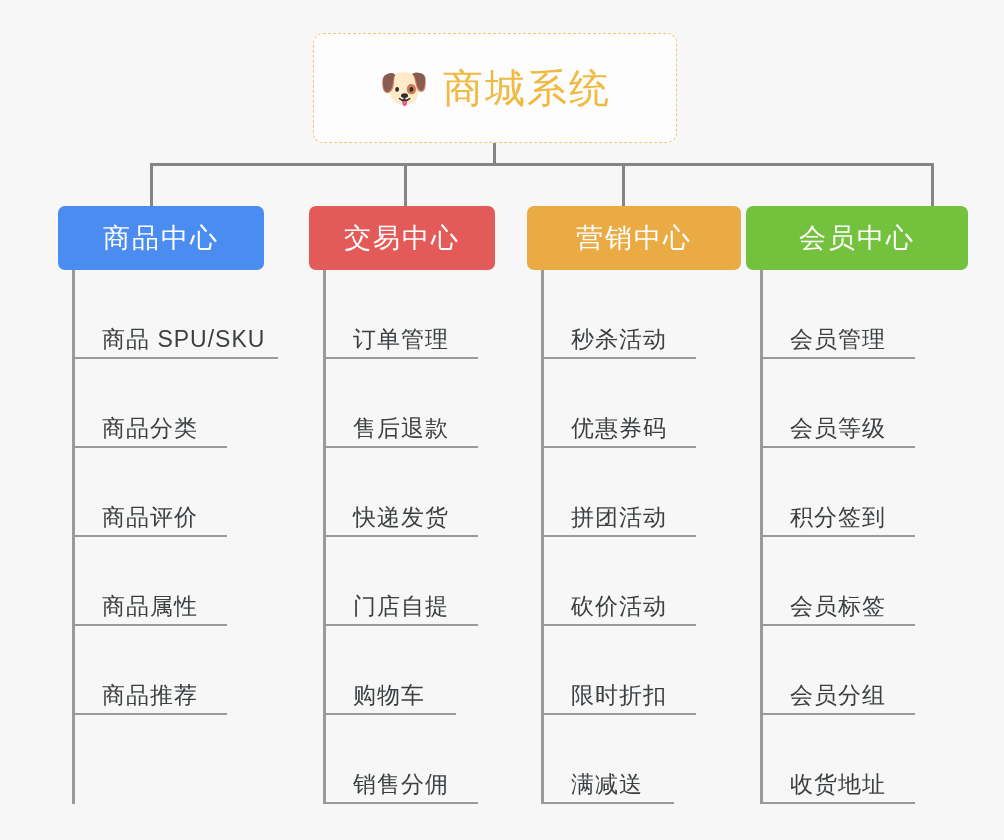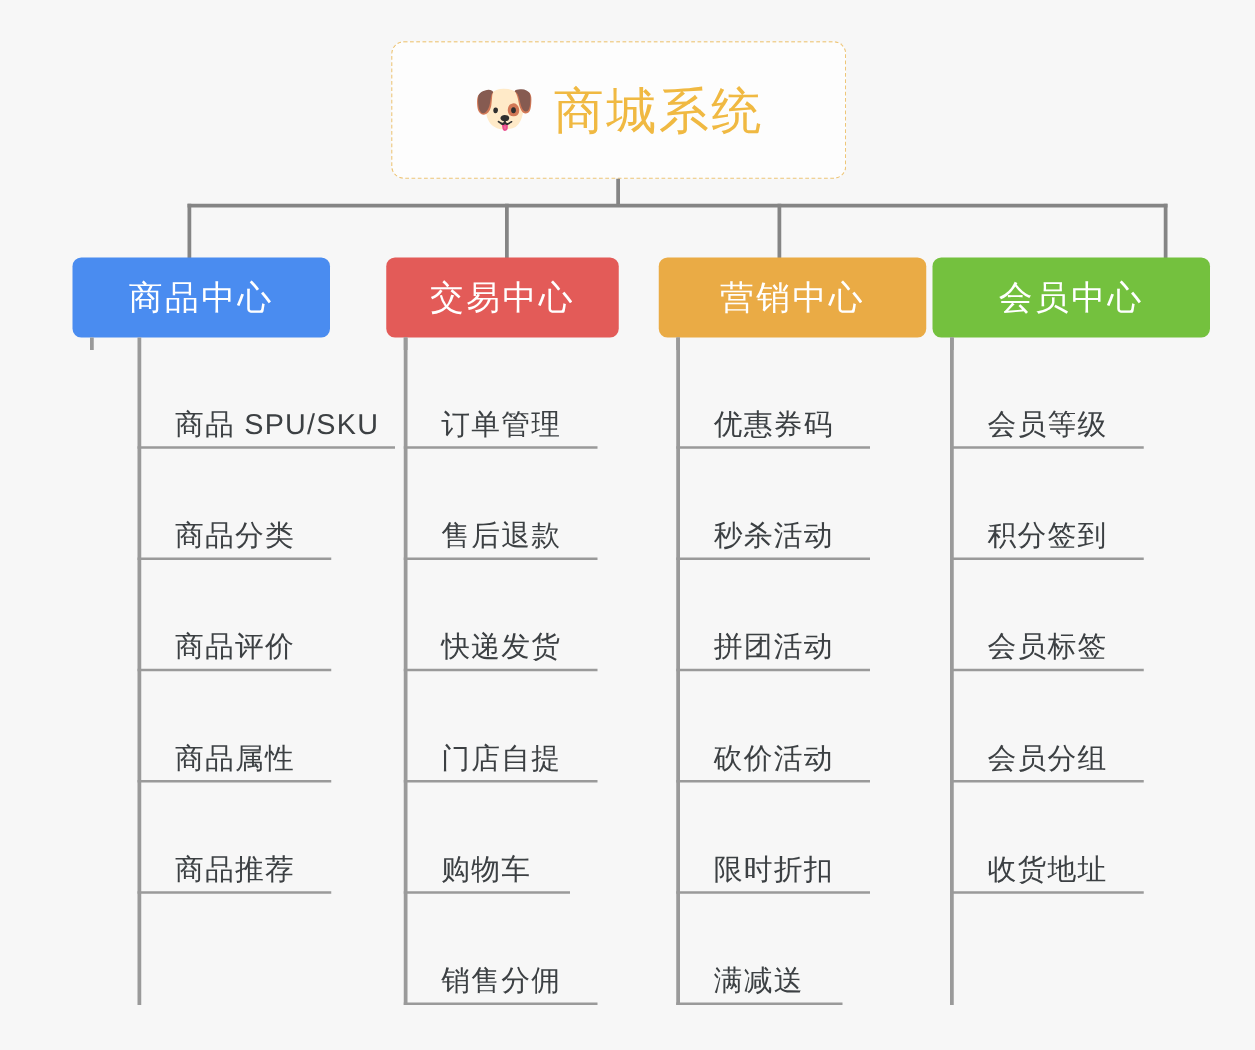--- a/index.html
+++ b/index.html
@@ -134,21 +134,21 @@
   </div>
   <div class="cat-box" style="left:746px; top:206px; width:222px; background:#74c13e;">
     <span>会员中心</span>
   </div>
 
   <div class="conn conn-v" style="left:72px; top:270px; height:10px; background:#9a9a9a;"></div>
   <div class="conn conn-v" style="left:323px; top:270px; height:10px; background:#9a9a9a;"></div>
   <div class="conn conn-v" style="left:541px; top:270px; height:10px; background:#9a9a9a;"></div>
   <div class="conn conn-v" style="left:760px; top:270px; height:10px; background:#9a9a9a;"></div>
 
-  <div class="leaf-col" style="left:72px;margin-left:38px;">
+  <div class="leaf-col" style="left:72px;">
     <div class="leaf-trunk" style="height:534px;"></div>
     <div class="leaf-item">
       <span class="leaf-label">商品 SPU/SKU</span>
       <span class="leaf-rule" style="width:206px;"></span>
     </div>
     <div class="leaf-item">
       <span class="leaf-label">商品分类</span>
       <span class="leaf-rule" style="width:155px;"></span>
     </div>
     <div class="leaf-item">
@@ -189,25 +189,25 @@
     </div>
     <div class="leaf-item">
       <span class="leaf-label">销售分佣</span>
       <span class="leaf-rule" style="width:155px;"></span>
     </div>
   </div>
 
   <div class="leaf-col" style="left:541px;">
     <div class="leaf-trunk" style="height:534px;"></div>
     <div class="leaf-item">
+      <span class="leaf-label">秒杀活动</span>
+      <span class="leaf-rule" style="width:155px;"></span>
+    </div>
+    <div class="leaf-item">
       <span class="leaf-label">优惠券码</span>
-      <span class="leaf-rule" style="width:155px;"></span>
-    </div>
-    <div class="leaf-item">
-      <span class="leaf-label">秒杀活动</span>
       <span class="leaf-rule" style="width:155px;"></span>
     </div>
     <div class="leaf-item">
       <span class="leaf-label">拼团活动</span>
       <span class="leaf-rule" style="width:155px;"></span>
     </div>
     <div class="leaf-item">
       <span class="leaf-label">砍价活动</span>
       <span class="leaf-rule" style="width:155px;"></span>
     </div>
@@ -217,20 +217,24 @@
     </div>
     <div class="leaf-item">
       <span class="leaf-label">满减送</span>
       <span class="leaf-rule" style="width:133px;"></span>
     </div>
   </div>
 
   <div class="leaf-col" style="left:760px;">
     <div class="leaf-trunk" style="height:534px;"></div>
     <div class="leaf-item">
+      <span class="leaf-label">会员管理</span>
+      <span class="leaf-rule" style="width:155px;"></span>
+    </div>
+    <div class="leaf-item">
       <span class="leaf-label">会员等级</span>
       <span class="leaf-rule" style="width:155px;"></span>
     </div>
     <div class="leaf-item">
       <span class="leaf-label">积分签到</span>
       <span class="leaf-rule" style="width:155px;"></span>
     </div>
     <div class="leaf-item">
       <span class="leaf-label">会员标签</span>
       <span class="leaf-rule" style="width:155px;"></span>

